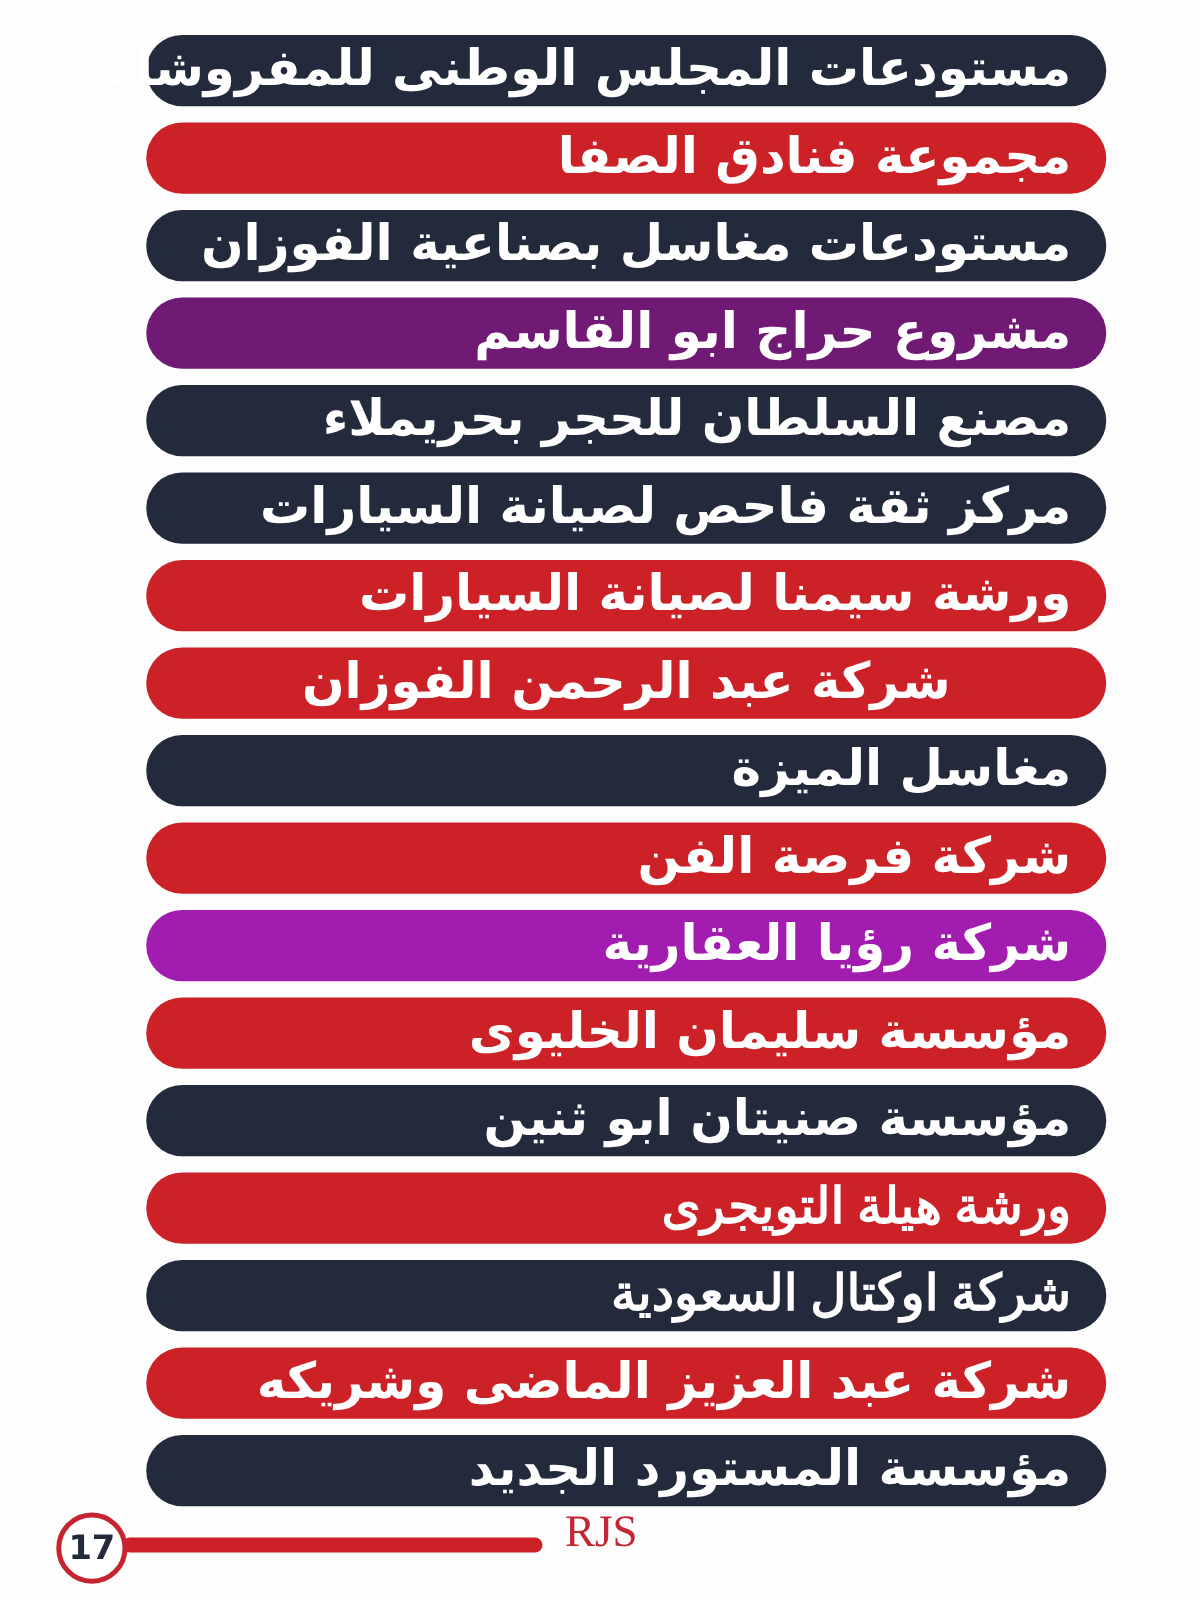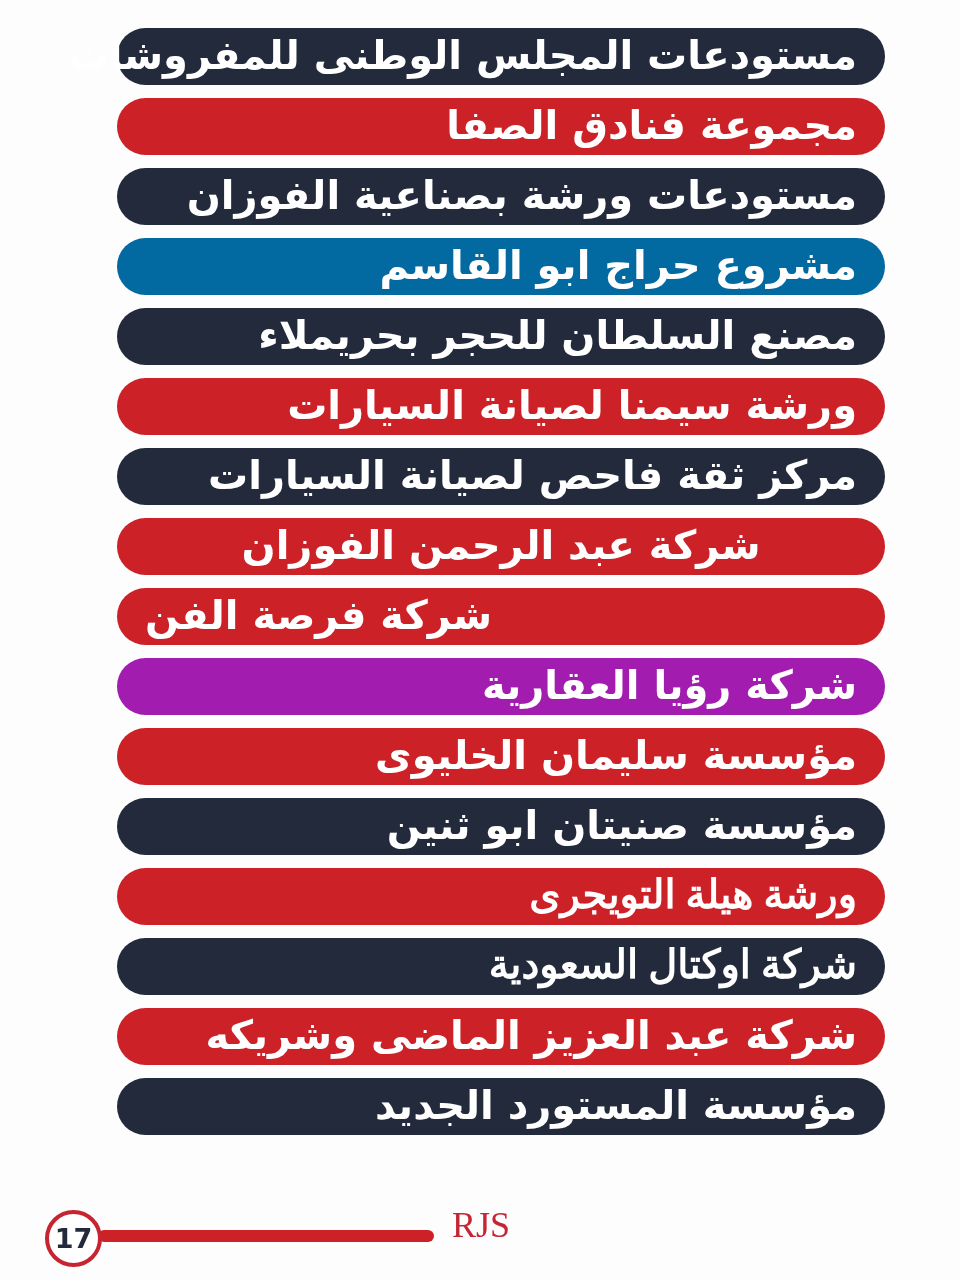--- a/index.html
+++ b/index.html
@@ -92,45 +92,48 @@
   <div class="pill-list" id="pill-list">
     <div class="pill" style="background: rgb(35, 42, 59);">
       <span class="pill-label">مستودعات المجلس الوطنى للمفروشات</span>
     </div>
 
     <div class="pill" style="background: rgb(205, 33, 40);">
       <span class="pill-label">مجموعة فنادق الصفا</span>
     </div>
 
     <div class="pill" style="background: rgb(35, 42, 59);">
-      <span class="pill-label">مستودعات ورشة بصناعية الفوزان</span>
+      <span class="pill-label">مستودعات مغاسل بصناعية الفوزان</span>
     </div>
 
-    <div class="pill" style="background: #0369a1; text-align: right;">
+    <div class="pill" style="background: #701a75; text-align: right;">
       <span class="pill-label">مشروع حراج ابو القاسم</span>
     </div>
 
     <div class="pill" style="background: rgb(35, 42, 59);">
       <span class="pill-label">مصنع السلطان للحجر بحريملاء</span>
     </div>
 
+    <div class="pill" style="background: rgb(35, 42, 59);">
+      <span class="pill-label">مركز ثقة فاحص لصيانة السيارات</span>
+    </div>
+
     <div class="pill" style="background: rgb(205, 33, 40);">
       <span class="pill-label">ورشة سيمنا لصيانة السيارات</span>
-    </div>
-
-    <div class="pill" style="background: rgb(35, 42, 59);">
-      <span class="pill-label">مركز ثقة فاحص لصيانة السيارات</span>
     </div>
 
     <div class="pill" style="background: rgb(205, 33, 40); justify-content: center;">
       <span class="pill-label">شركة عبد الرحمن الفوزان</span>
     </div>
 
+    <div class="pill" style="background: rgb(35, 42, 59);">
+      <span class="pill-label">مغاسل الميزة</span>
+    </div>
 
-    <div class="pill" style="background: rgb(205, 33, 40); justify-content: flex-end;">
+    <div class="pill" style="background: rgb(205, 33, 40);">
       <span class="pill-label">شركة فرصة الفن</span>
     </div>
 
     <div class="pill" style="background: #a21caf;">
       <span class="pill-label">شركة رؤيا العقارية</span>
     </div>
 
     <div class="pill" style="background: rgb(205, 33, 40);">
       <span class="pill-label">مؤسسة سليمان الخليوى</span>
     </div>

